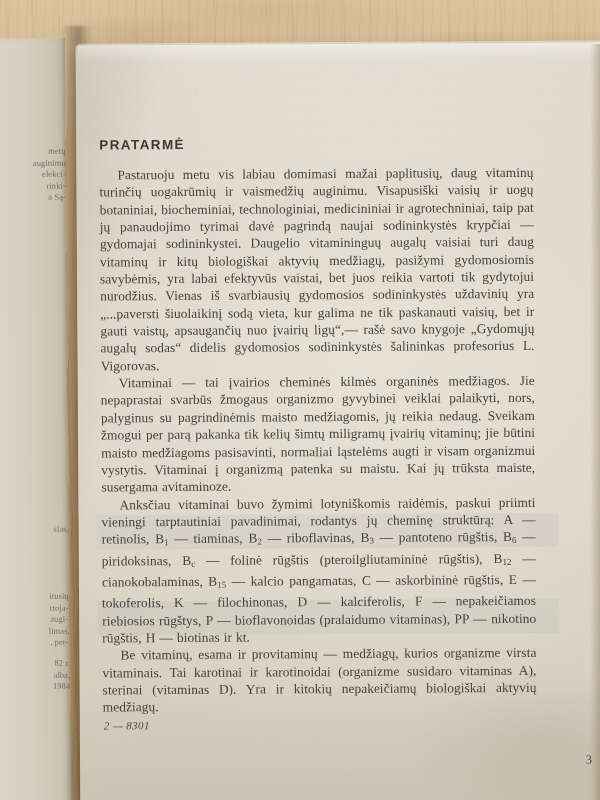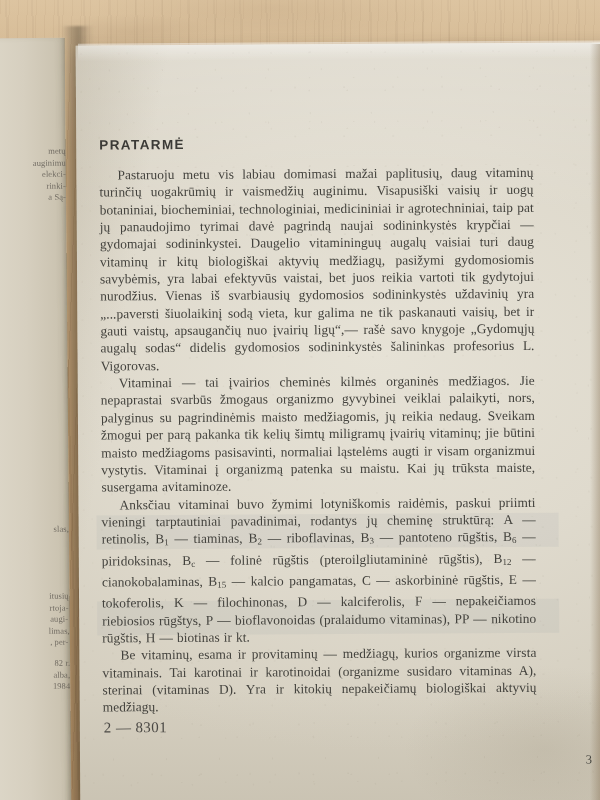--- a/index.html
+++ b/index.html
@@ -167,23 +167,24 @@
     background: rgba(140,146,156,0.10);
     pointer-events: none;
   }
   #band-1 { top: 470px; }
   #band-2 { top: 556px; }
 
   
   .signature {
     position: absolute;
     left: 24px; top: 674px;
-    font-size: 15px;
+    font-size: 11px;
     color: #4a4844;
     letter-spacing: 0.4px;
+    font-style: italic;
   }
   .folio {
     position: absolute;
     right: 28px; top: 710px;
     font-size: 12.5px;
     color: #45443f;
   }
 
   
   .page-right-edge {

